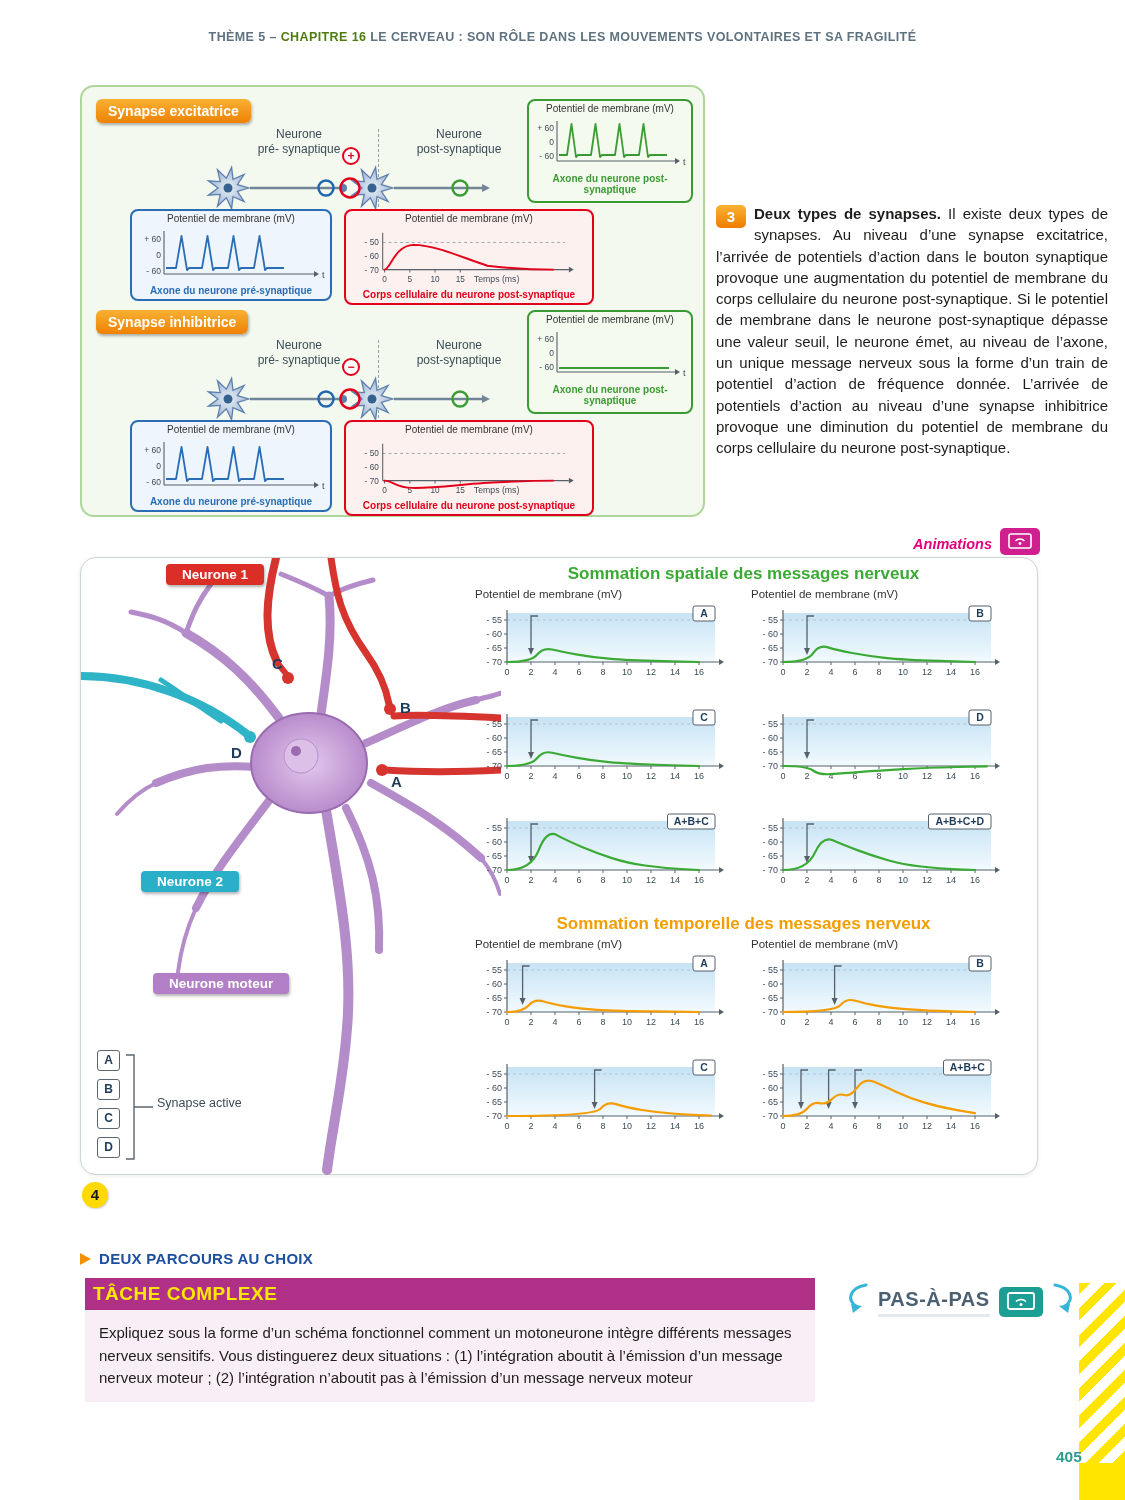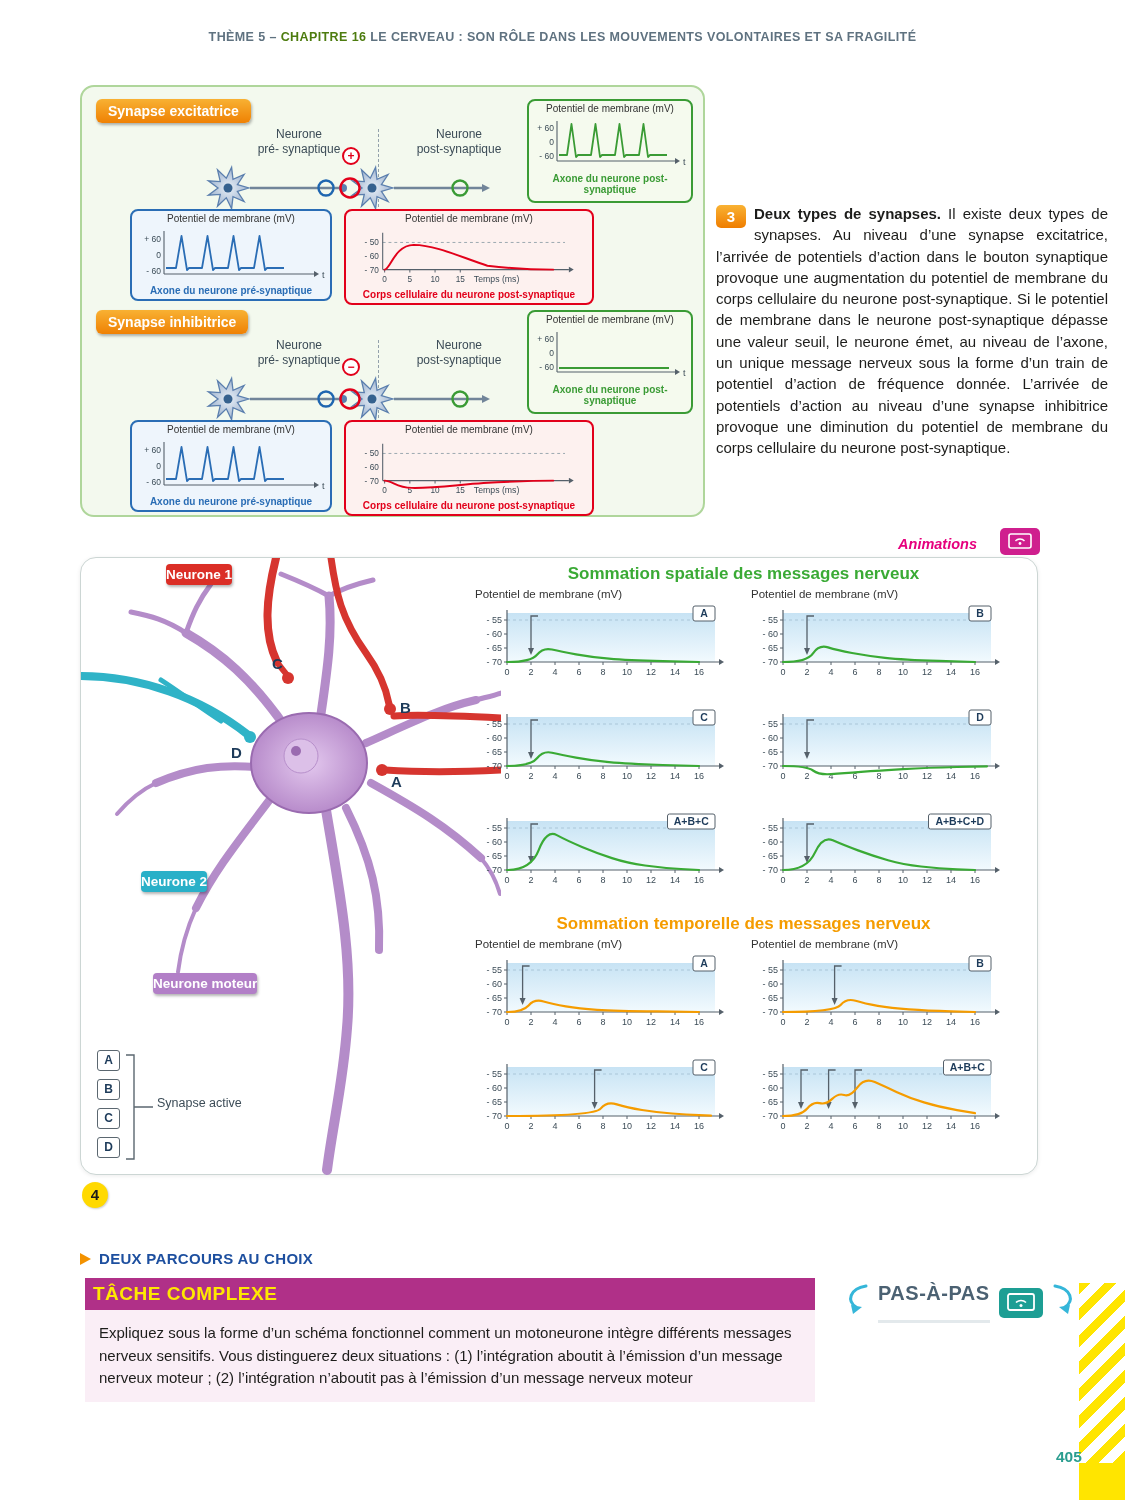--- a/index.html
+++ b/index.html
@@ -16,26 +16,26 @@
 .sign-badge{position:absolute;left:260px;top:56px;width:18px;height:18px;border:2px solid #e2001a;border-radius:50%;color:#e2001a;font-weight:bold;font-size:12px;line-height:14px;text-align:center;background:#fff;z-index:3}
 .syn-neurons{position:absolute;left:28px;top:60px}
 .g-box{position:absolute;border:2px solid;border-radius:8px;display:flex;flex-direction:column;overflow:hidden;z-index:2}
 .g-box svg{display:block;margin:0 auto}
 .g-title{font-size:10px;color:#333;text-align:center;padding-top:2px;line-height:12px;white-space:nowrap}
 .g-cap{font-weight:bold;font-size:10px;text-align:center;line-height:11px;padding:0 2px 3px}
 
 .note3{position:absolute;left:716px;top:203px;width:392px;font-size:15px;line-height:1.42;text-align:justify;color:#1d1d1b}
 .badge3{float:left;width:30px;height:23px;margin:2px 8px 0 0;background:linear-gradient(#f9b233,#ef7d00);border-radius:5px;color:#fff;font-weight:bold;font-size:15px;text-align:center;line-height:23px}
 
-.anim{position:absolute;left:0;top:528px;width:1040px;display:flex;justify-content:flex-end;align-items:center;gap:23px;z-index:5}
+.anim{position:absolute;left:0;top:528px;width:1040px;display:flex;justify-content:flex-end;align-items:center;gap:8px;z-index:5}
 .anim-label{color:#e6007e;font-weight:bold;font-style:italic;font-size:14.5px}
 
 .main-fig{position:absolute;left:80px;top:557px;width:958px;height:618px;background:#fff;border:1.5px solid #ccd6d4;border-radius:16px;box-shadow:0 1px 4px rgba(0,0,0,.08)}
 .moto{position:absolute;left:0;top:0}
-.tag{position:absolute;color:#fff;font-weight:bold;font-size:13.5px;padding:3px 0;border-radius:4px;box-shadow:1px 2px 3px rgba(0,0,0,.3);white-space:nowrap;z-index:4}
+.tag{position:absolute;color:#fff;font-weight:bold;font-size:13.5px;padding:3px 16px;border-radius:4px;box-shadow:1px 2px 3px rgba(0,0,0,.3);white-space:nowrap;z-index:4}
 .tag.red{background:#db2e26}
 .tag.cyan{background:#29b0c8}
 .tag.purple{background:#b27fc7}
 .sec-title{position:absolute;left:390px;width:545px;text-align:center;font-weight:bold;font-size:17px;color:#3aaa35}
 .sec-title.orange{color:#f59c00}
 .axis-lab{position:absolute;font-size:11.5px;color:#333;white-space:nowrap}
 .minis{position:absolute;left:0;top:0}
 .mini{position:absolute}
 .legend{position:absolute;left:14px;top:492px;width:220px;height:120px}
 .lg-box{position:absolute;left:2px;width:23px;height:21px;border:1.5px solid #5b6770;border-radius:3px;background:#fff;color:#1d3b5a;font-weight:bold;font-size:12px;text-align:center;line-height:19px}
@@ -44,21 +44,21 @@
 
 .cap4{position:absolute;left:82px;top:1182px;display:flex;align-items:center;gap:10px}
 .badge4{width:26px;height:26px;border-radius:50%;background:#ffd900;color:#1a1a1a;font-weight:bold;font-size:15px;text-align:center;line-height:26px;box-shadow:1px 1px 2px rgba(0,0,0,.2)}
 .cap4-text{font-weight:bold;font-size:15.5px;color:#1a1a1a}
 .parcours{position:absolute;left:80px;top:1250px;display:flex;align-items:center;gap:8px;font-weight:bold;font-size:15px;color:#1d4f9f;letter-spacing:.3px}
 .tri{width:0;height:0;border-left:11px solid #f39200;border-top:6px solid transparent;border-bottom:6px solid transparent}
 .tache{position:absolute;left:85px;top:1278px;width:730px}
 .tache-head{background:#b03088;color:#ffe800;font-weight:bold;font-size:19px;letter-spacing:.5px;padding:5px 8px}
 .tache-body{background:#faeef6;padding:12px 14px;font-size:15px;line-height:1.5;color:#1d1d1b}
 .pap{position:absolute;left:843px;top:1282px;display:flex;align-items:center;gap:9px}
-.pap-text{font-weight:bold;font-size:20px;color:#4b6172;letter-spacing:.5px;border-bottom:3px solid #e3e9ec;padding-bottom:15px}
+.pap-text{font-weight:bold;font-size:20px;color:#4b6172;letter-spacing:.5px;border-bottom:3px solid #e3e9ec;padding-bottom:3px}
 .pap-icon{width:44px;height:30px;background:#1d9e94;border-radius:5px;display:flex;align-items:center;justify-content:center}
 .stripes{position:absolute;right:0;top:1283px;width:46px;height:180px;background:repeating-linear-gradient(-45deg,#ffe500 0 9px,#ffffff 9px 19px)}
 .ycorner{position:absolute;right:0;top:1463px;width:46px;height:37px;background:#ffe500}
 .pagenum{position:absolute;left:1056px;top:1448px;color:#2a9d8f;font-weight:bold;font-size:15.5px}
 </style>
 </head>
 <body>
 
 <svg width="0" height="0" style="position:absolute" aria-hidden="true">
   <defs>

